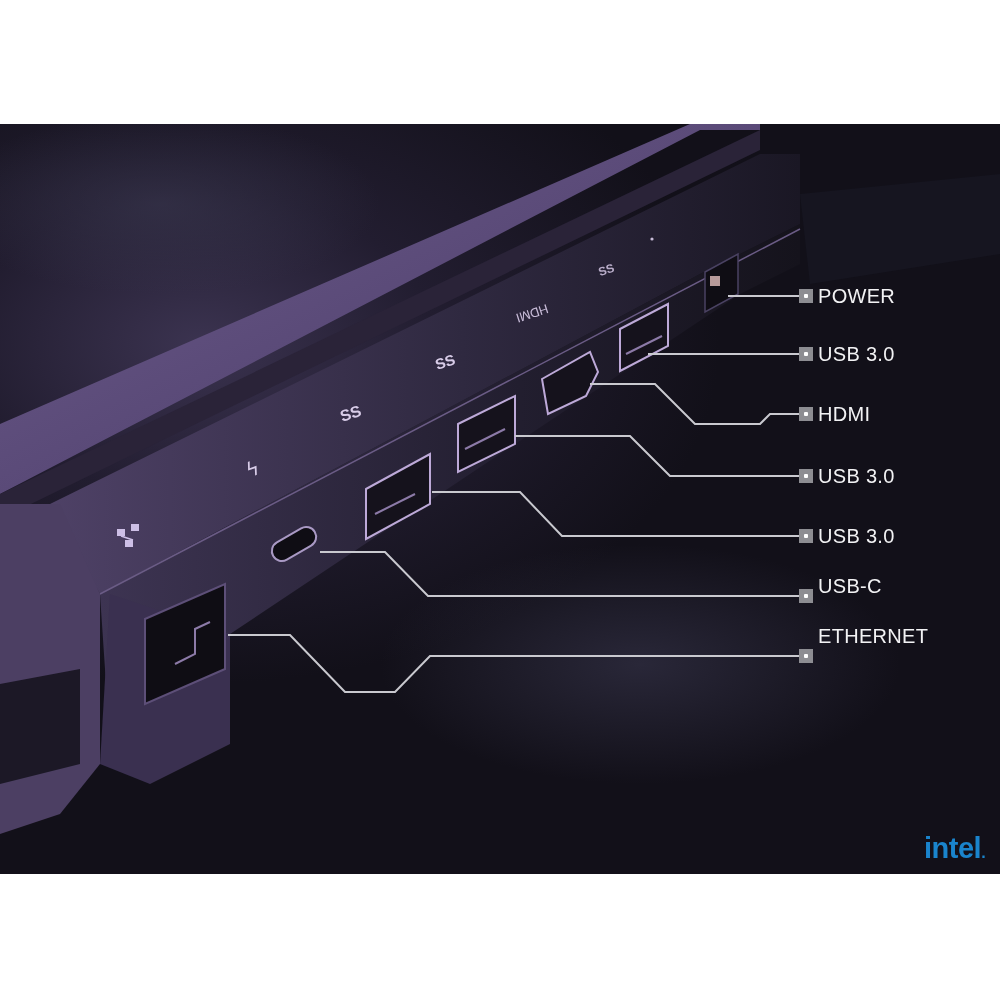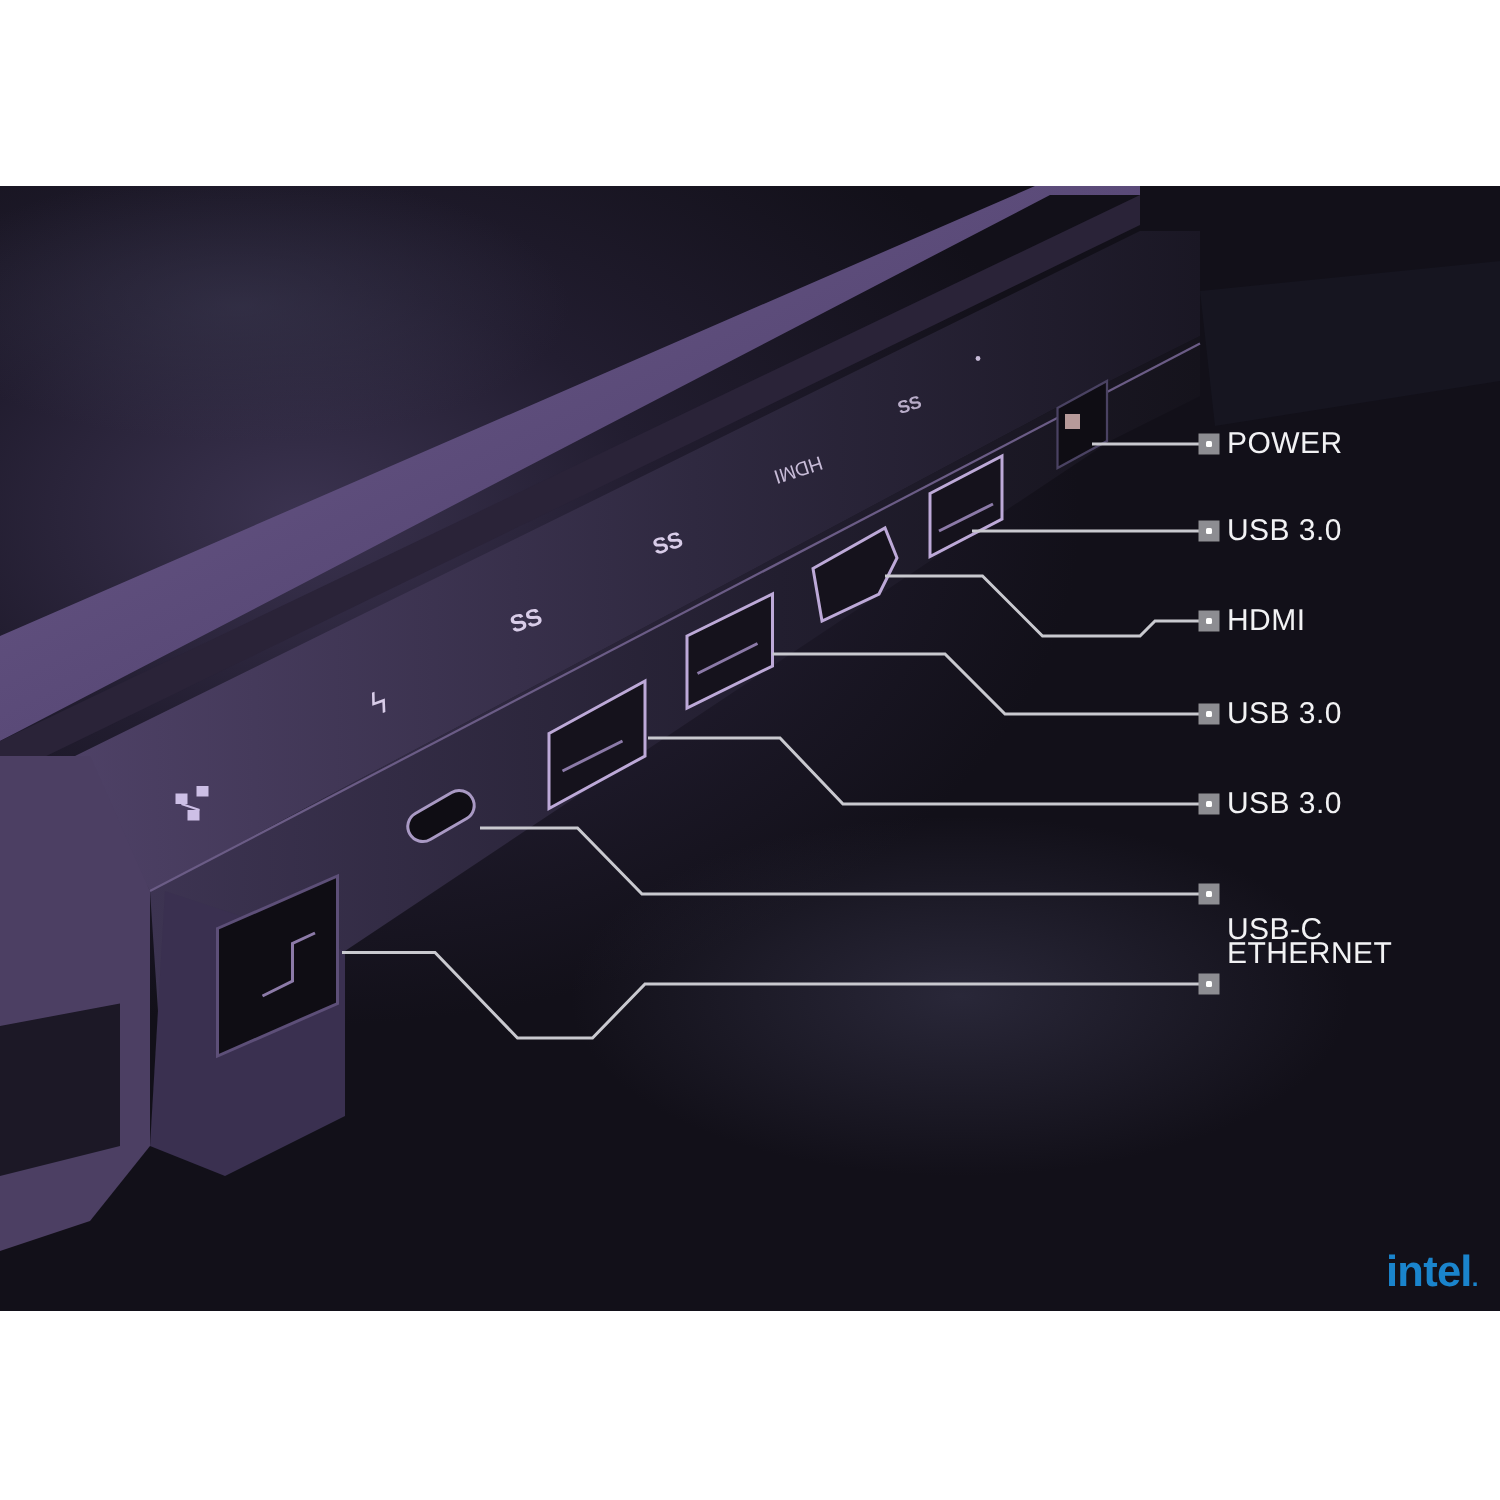--- a/index.html
+++ b/index.html
@@ -124,21 +124,21 @@
   <div class="marker" style="top:283px"></div>
   <div class="label" style="top:280px">HDMI</div>
 
   <div class="marker" style="top:345px"></div>
   <div class="label" style="top:342px">USB 3.0</div>
 
   <div class="marker" style="top:405px"></div>
   <div class="label" style="top:402px">USB 3.0</div>
 
   <div class="marker" style="top:465px"></div>
-  <div class="label" style="top:486px">USB-C</div>
+  <div class="label" style="top:452px">USB-C</div>
 
   <div class="marker" style="top:525px"></div>
   <div class="label" style="top:502px">ETHERNET</div>
 
   <div class="intel"><span>intel</span><span class="dot">.</span></div>
 </div>
 
 <div class="band band-bottom"></div>
 
 </body></html>

